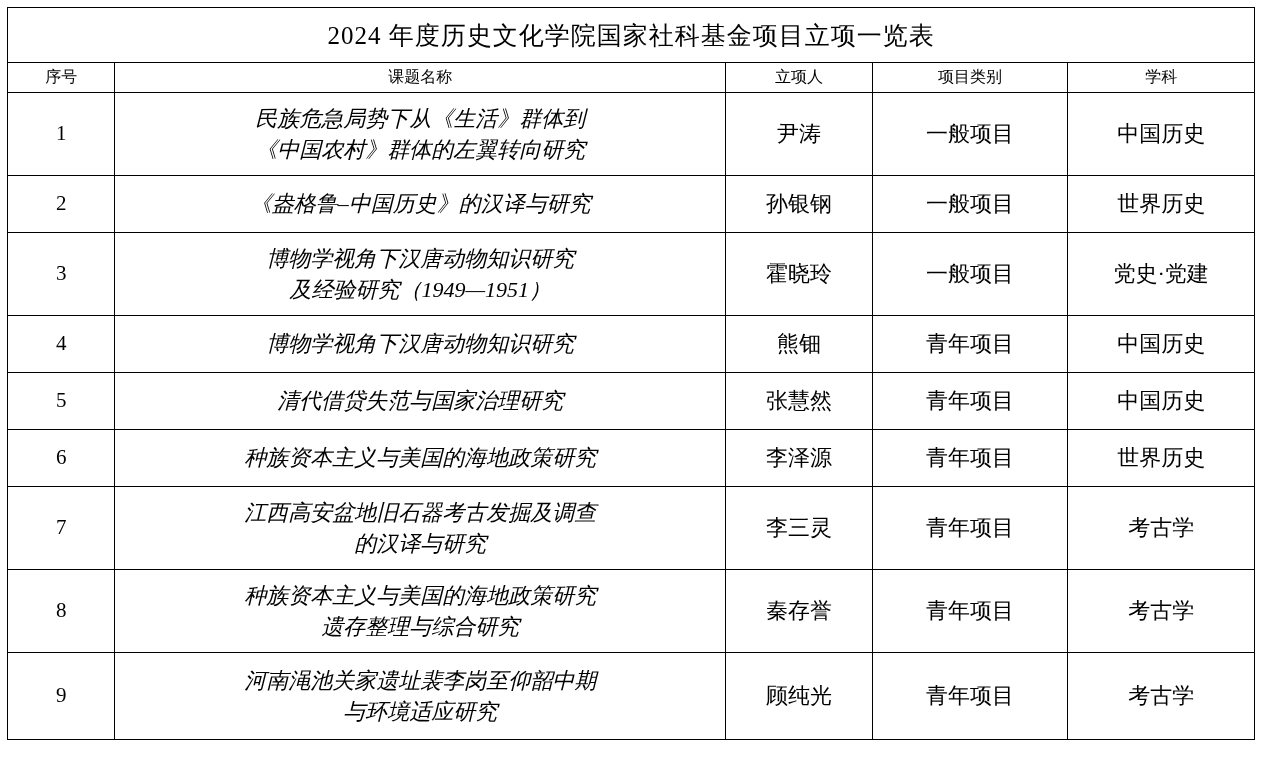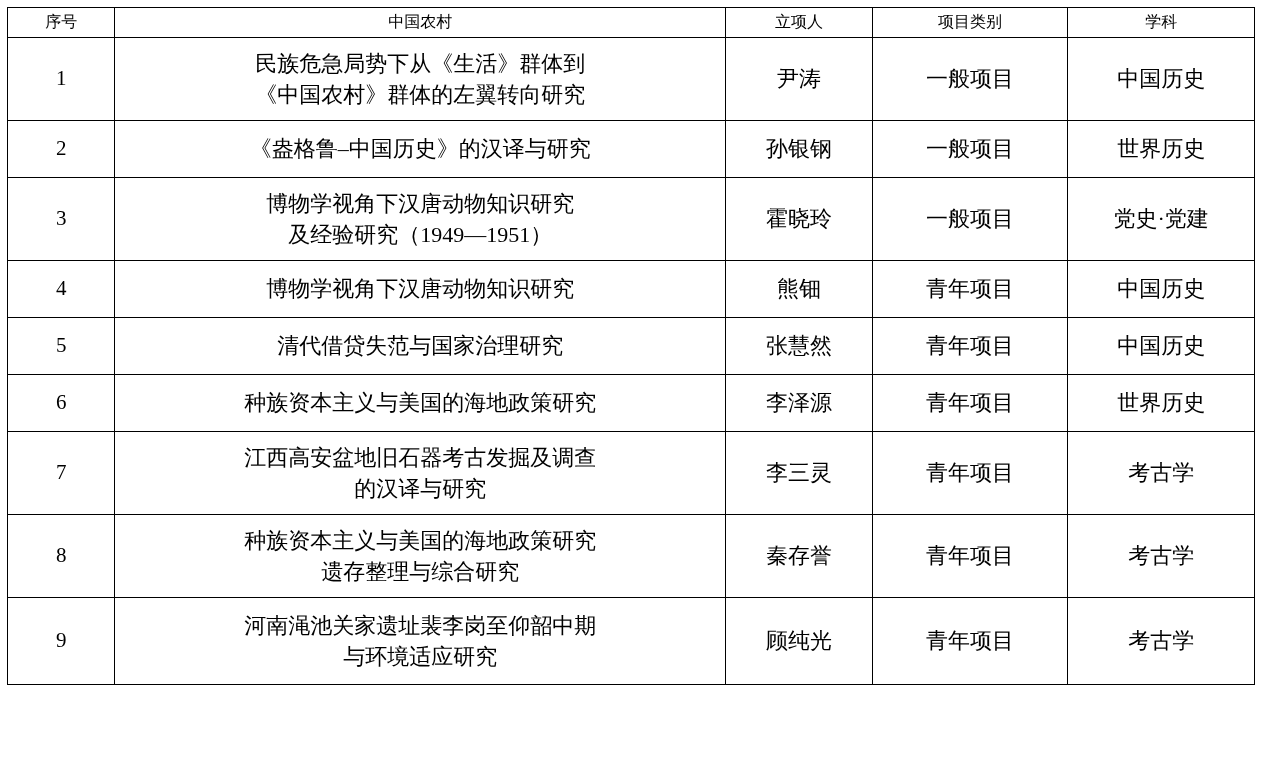--- a/index.html
+++ b/index.html
@@ -59,20 +59,21 @@
     font-size: 22px;
     line-height: 1.42;
   }
   td.num {
     font-weight: bold;
     font-size: 21px;
   }
   td.name {
     padding-left: 10px;
     padding-right: 10px;
+    font-style: italic;
   }
   td.name .line {
     display: block;
     white-space: nowrap;
   }
   tr.r1 td { height: 74px; }
   tr.r2 td { height: 48px; }
   tr.r3 td { height: 74px; }
   tr.r4 td { height: 48px; }
   tr.r5 td { height: 48px; }
@@ -90,23 +91,26 @@
 
   <table class="project-table">
     <colgroup>
       <col class="col-no">
       <col class="col-name">
       <col class="col-owner">
       <col class="col-cat">
       <col class="col-disc">
     </colgroup>
     <thead>
+      <tr>
+        <td class="title-cell" colspan="5">2024 年度历史文化学院国家社科基金项目立项一览表</td>
+      </tr>
       <tr class="head-row">
         <th>序号</th>
-        <th>中国农村</th>
+        <th>课题名称</th>
         <th>立项人</th>
         <th>项目类别</th>
         <th>学科</th>
       </tr>
     </thead>
     <tbody>
       <tr class="r1">
         <td class="num">1</td>
         <td class="name">
           <span class="line">民族危急局势下从《生活》群体到</span>

